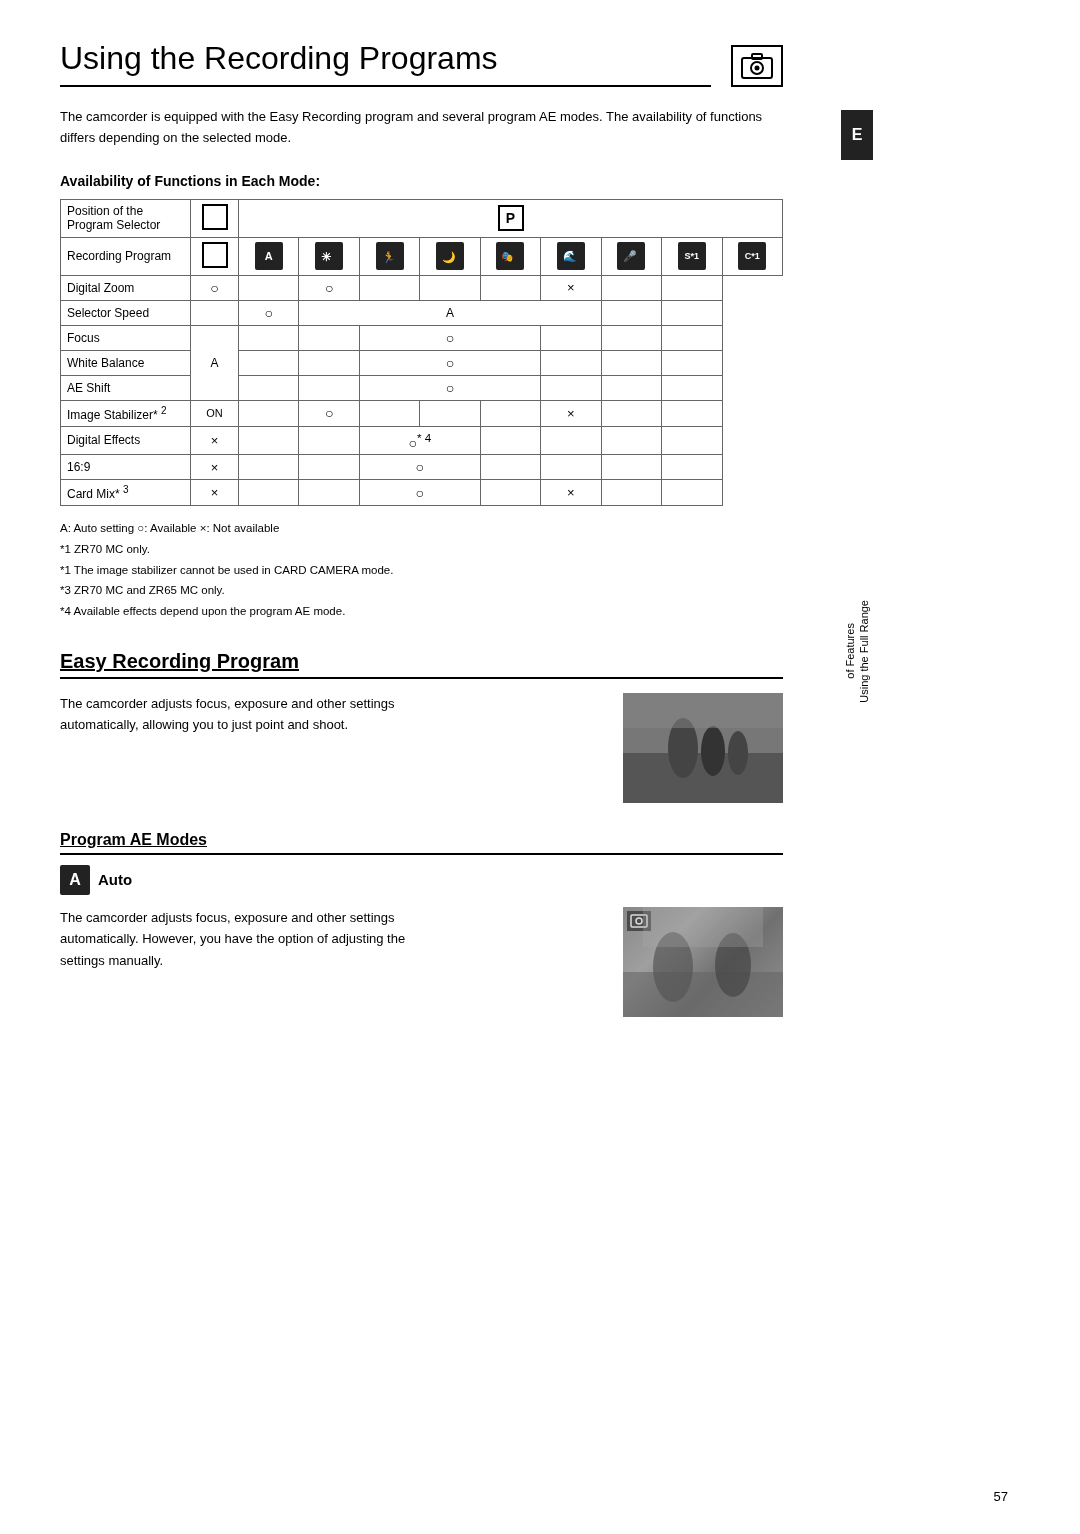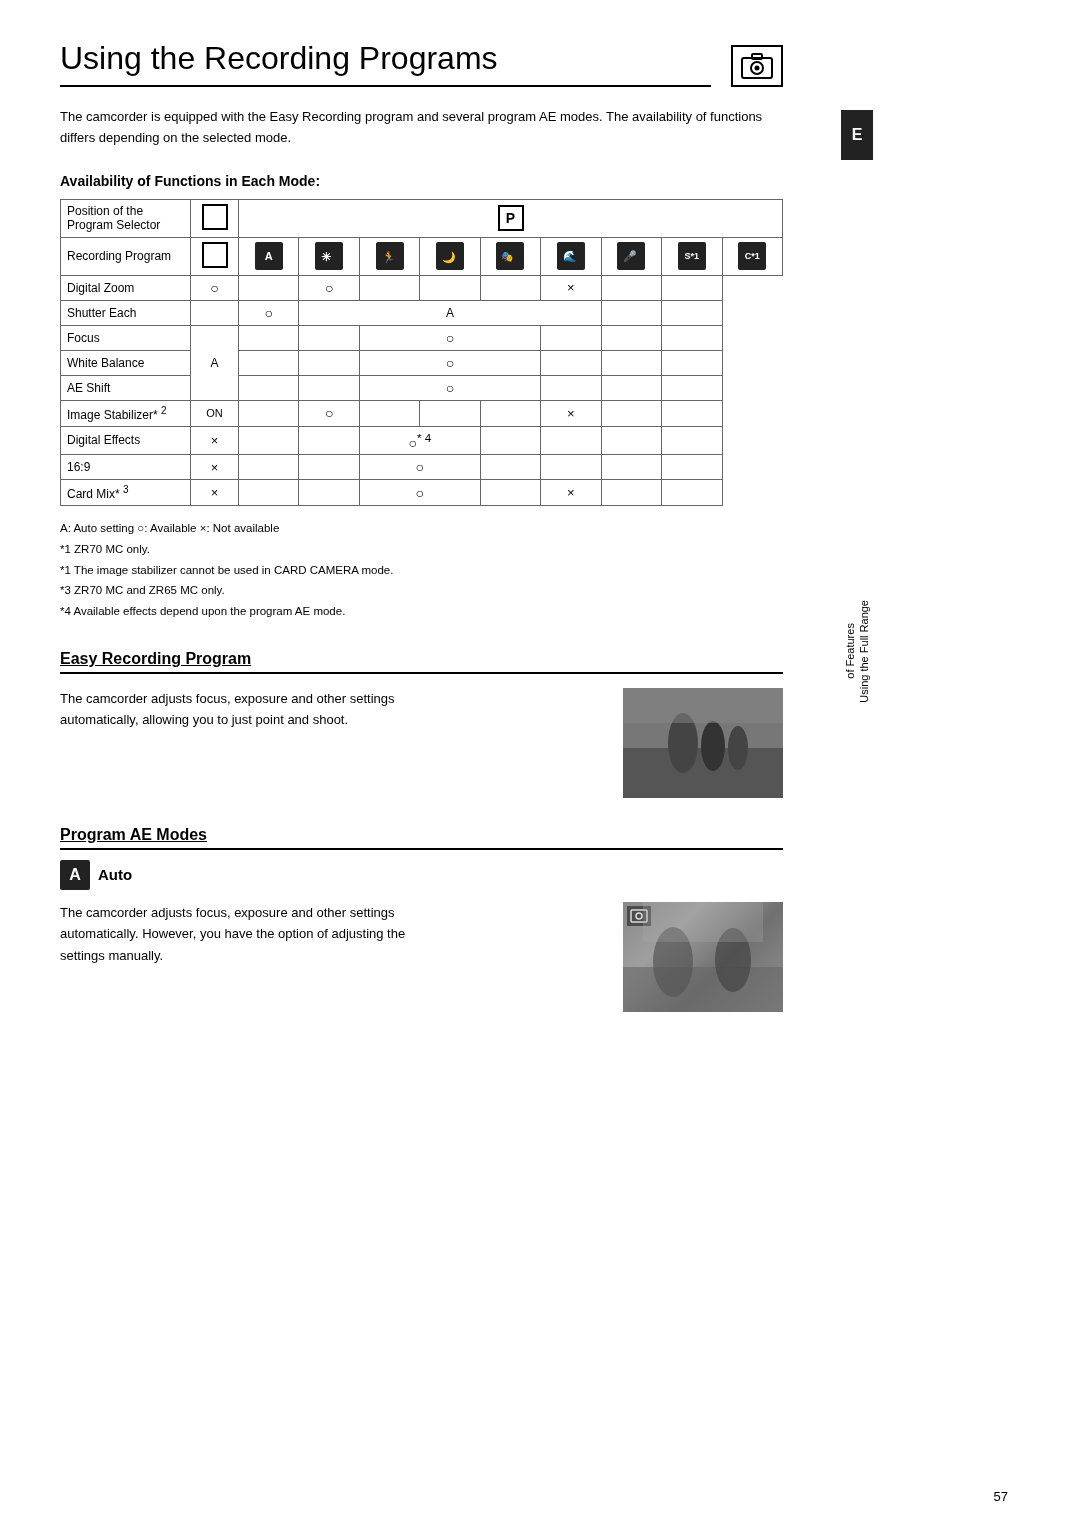--- a/index.html
+++ b/index.html
@@ -162,21 +162,21 @@
 
     
     .notes-section {
       font-size: 11.5px;
       line-height: 1.8;
       margin-bottom: 28px;
     }
 
     
     .section-heading {
-      font-size: 16px;
+      font-size: 20px;
       font-weight: bold;
       border-bottom: 2px solid #000;
       padding-bottom: 4px;
       margin-bottom: 14px;
       text-decoration: underline;
     }
 
     .sub-section {
       margin-bottom: 28px;
     }
@@ -400,21 +400,21 @@
           <td class="circle-symbol">○</td>
           <td></td>
           <td></td>
           <td></td>
           <td class="cross-symbol">×</td>
           <td></td>
           <td></td>
         </tr>
 
         <tr>
-          <td>Shutter Each</td>
+          <td>Selector Speed</td>
           <td class="value-cell"></td>
           <td class="circle-symbol">○</td>
           <td colspan="5" style="text-align:center;">A</td>
           <td></td>
           <td></td>
         </tr>
 
         <tr>
           <td>Focus</td>
           <td rowspan="3" class="value-cell" style="text-align:center;font-weight:normal;">A</td>

